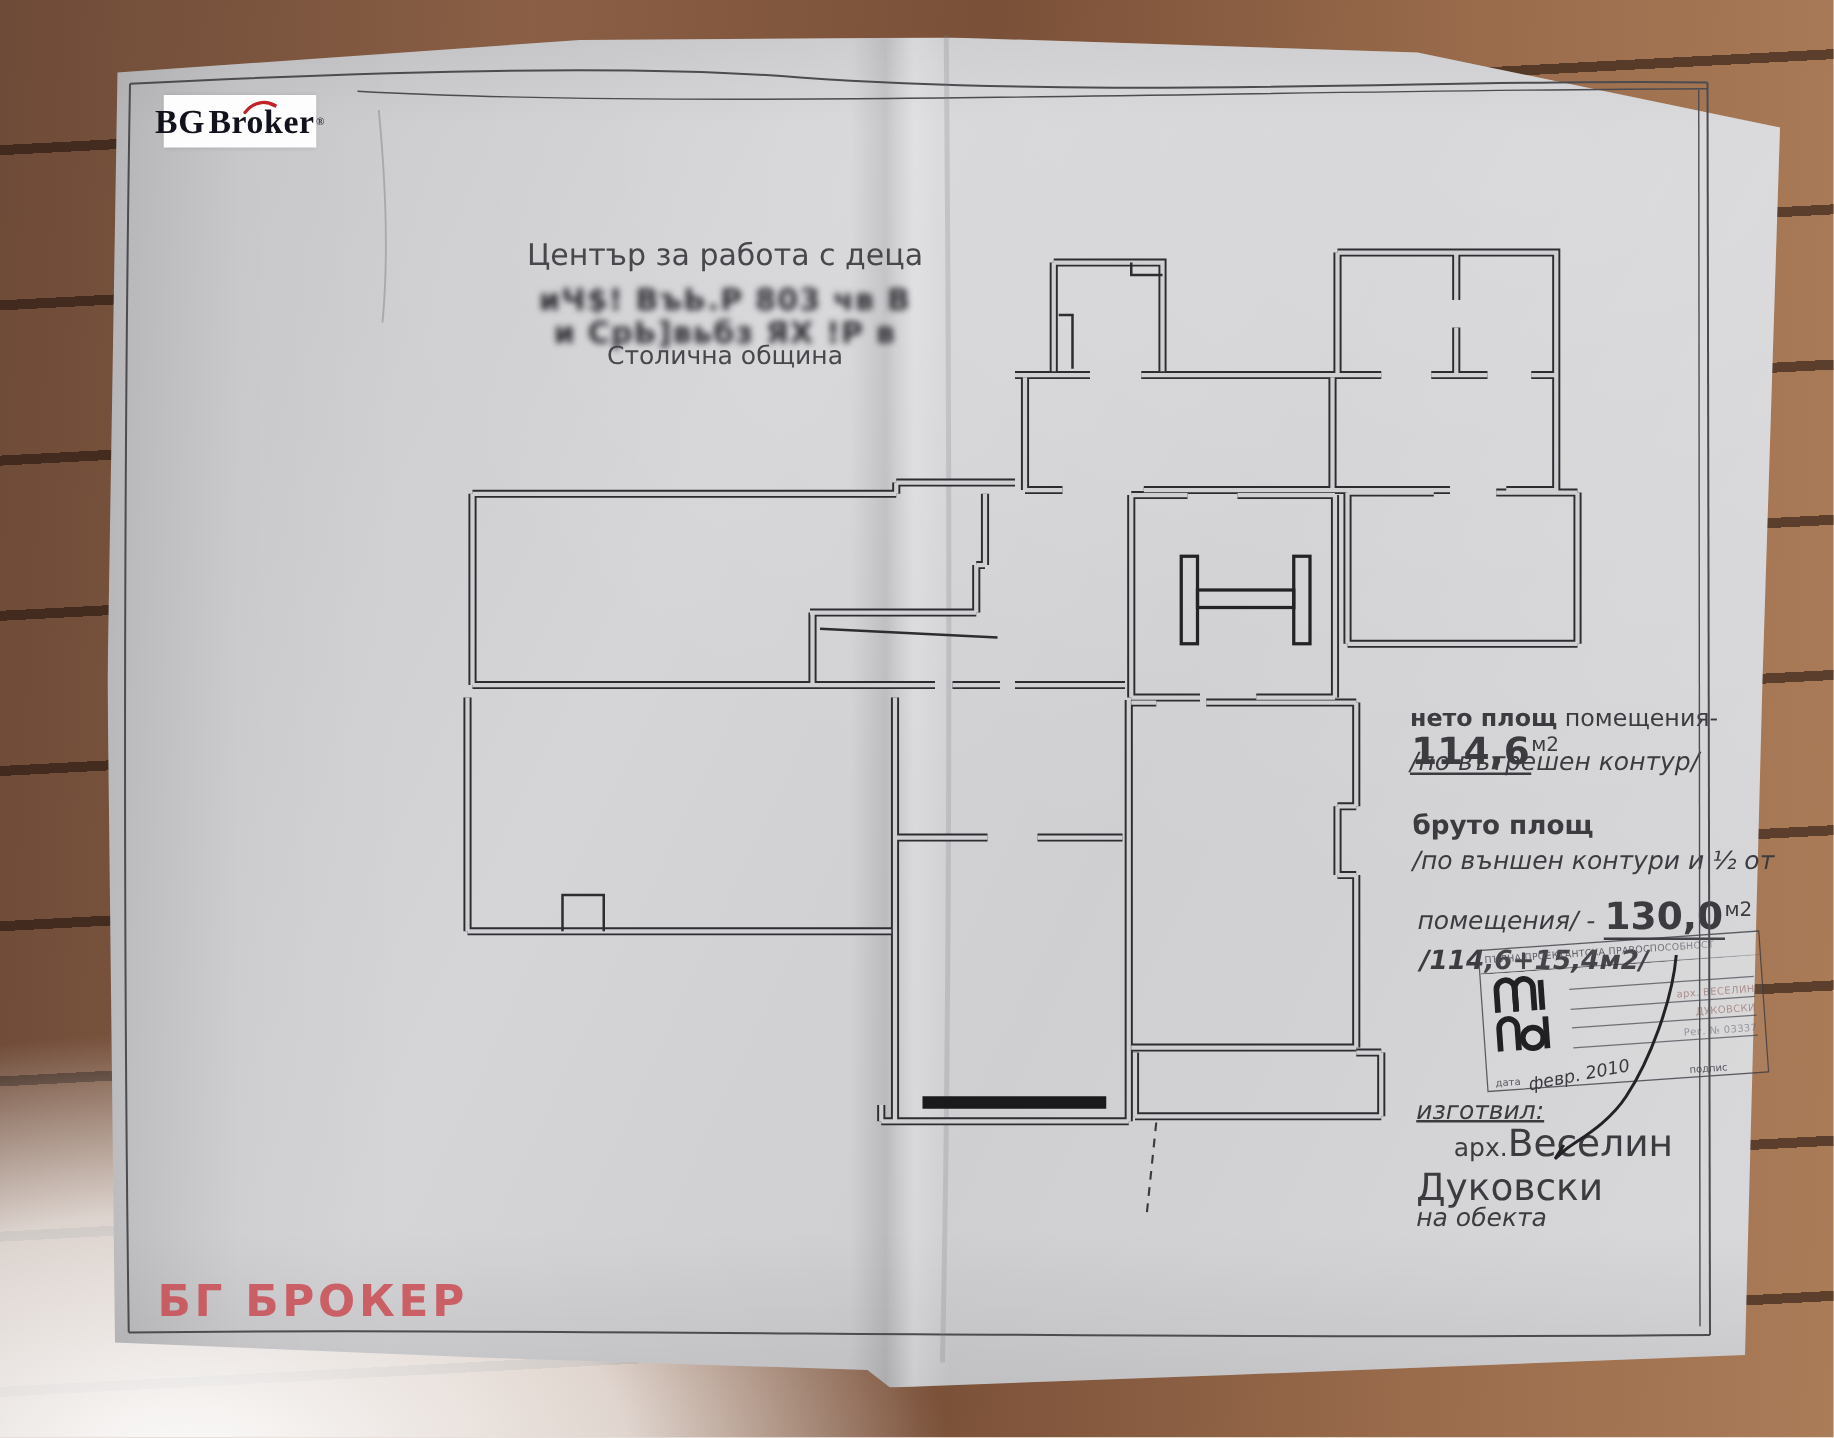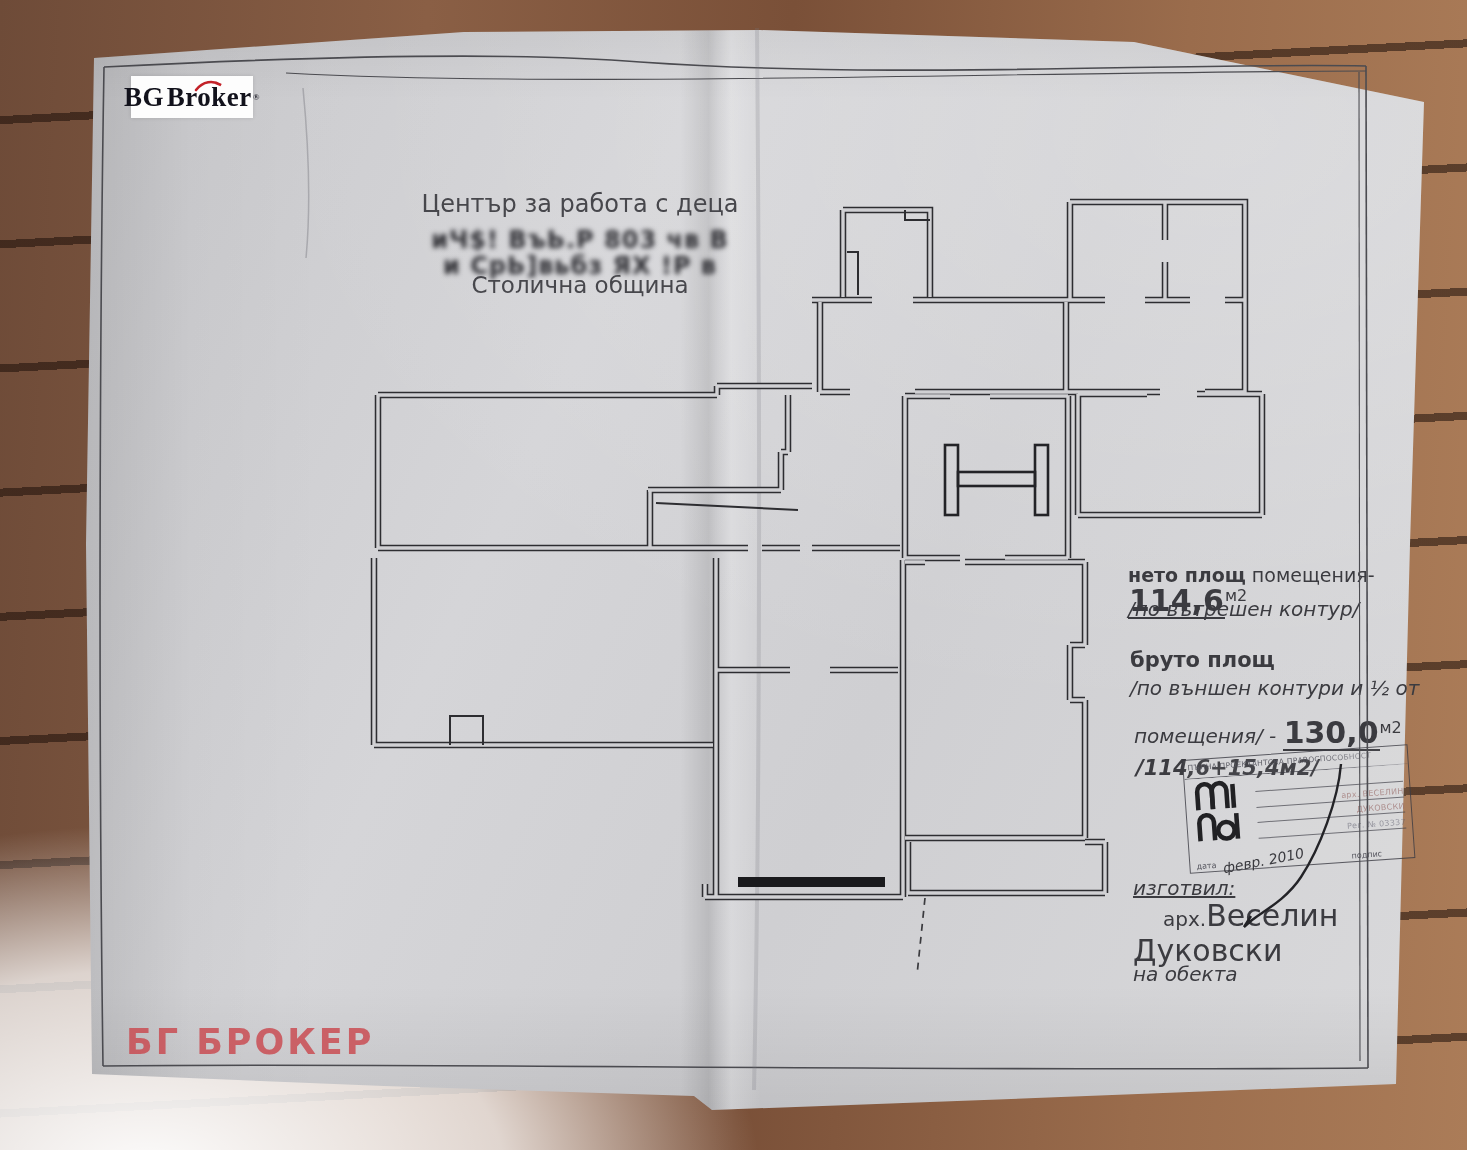--- a/index.html
+++ b/index.html
@@ -28,21 +28,21 @@
   #logo{left:131px; top:76px; width:122px; height:42px; background:#fdfdfd; box-shadow:0 0 4px rgba(0,0,0,0.12);
         display:flex; align-items:center; justify-content:center;
         font-family:"Liberation Serif", serif; font-weight:bold; font-size:27px; color:#12121c; letter-spacing:0.5px;}
   #logo .swoosh{position:absolute; left:63px; top:3px;}
   #logo sup{font-size:9px; margin-left:1px; color:#30303a;}
   
   .hdr{left:420px; width:320px; text-align:center; color:#47474c;}
   #hdr1{top:190px; font-size:24px;}
   .redact{color:#2e2e33; font-weight:bold; font-size:24px; filter:blur(2.6px); letter-spacing:1px;}
   #hdr2{top:226px;} #hdr3{top:252px;}
-  #hdr4{top:272px; font-size:23px;}
+  #hdr4{top:272px; font-size:20px;}
   
   .rl{position:absolute; color:#38383d; font-size:22px; letter-spacing:0.3px; white-space:nowrap;}
   
   .sum{color:#3b3b40;}
   .it{font-style:italic;}
   .bval{font-weight:bold; font-size:30px; border-bottom:2.4px solid #3b3b40; line-height:1; display:inline-block; padding:0 1px 1px 1px;}
   .unit{font-size:16px; vertical-align:10px;}
   
   #stamp{left:1182px; top:760px; width:224px; height:112px; transform:rotate(-4deg); transform-origin:left top;
          border:1.6px solid rgba(58,58,66,0.85); opacity:0.93; background:rgba(255,255,255,0.05);}

